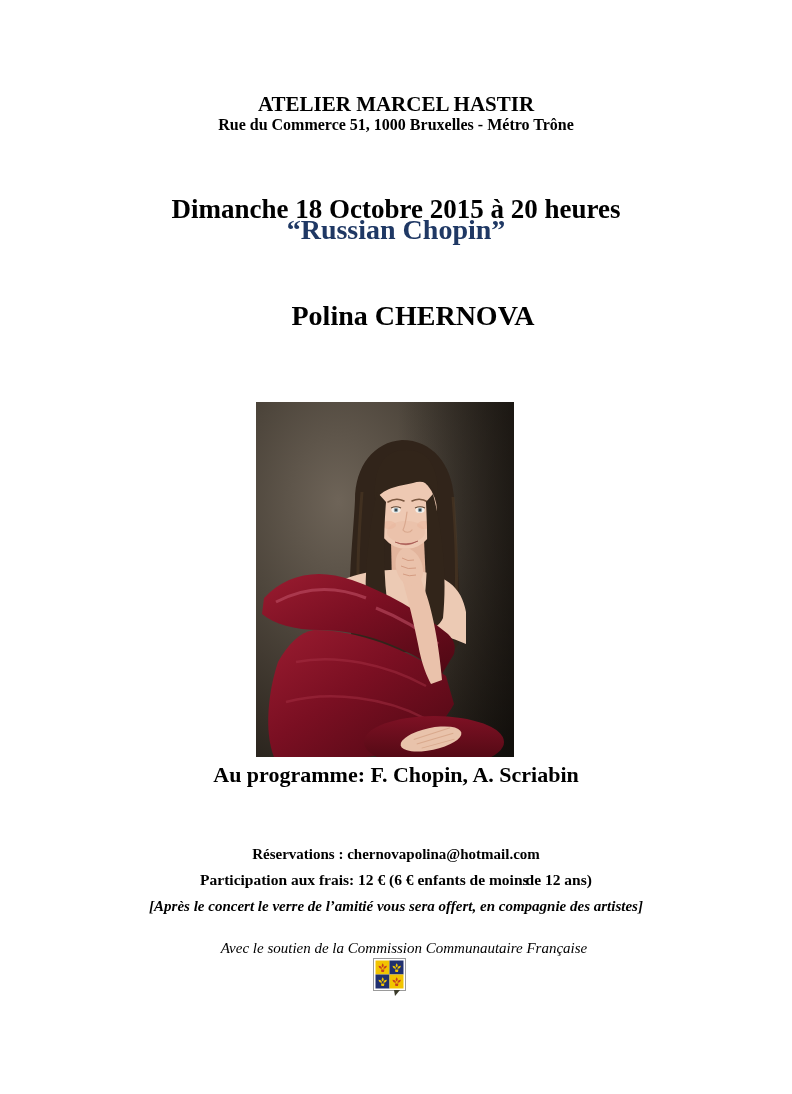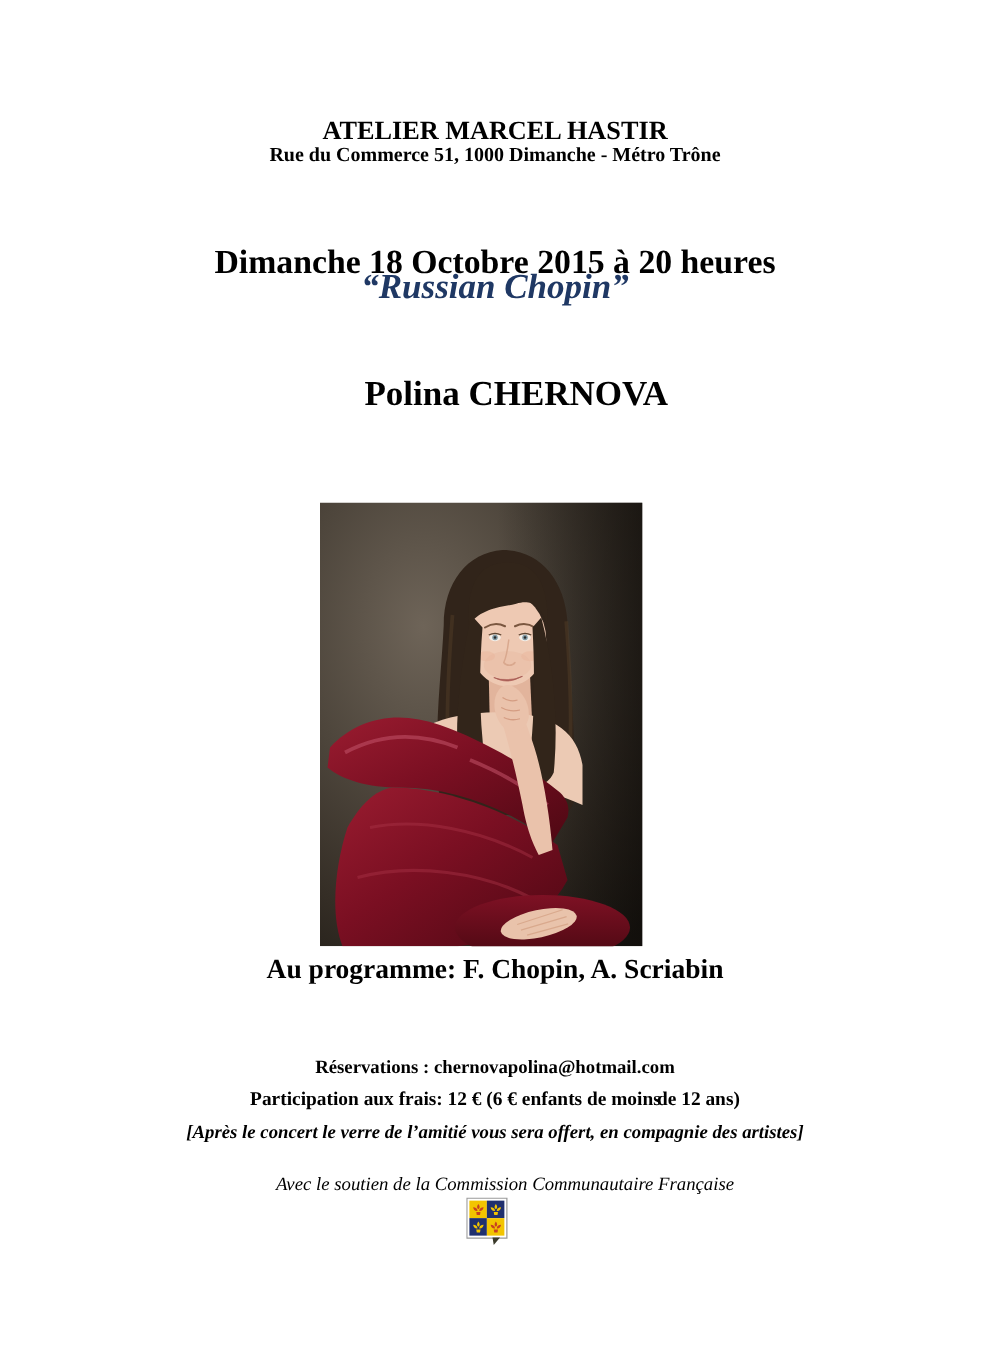--- a/index.html
+++ b/index.html
@@ -12,21 +12,21 @@
     color:#000;
     overflow:hidden;
   }
   .line{position:absolute;left:0;right:0;text-align:center;line-height:1.15;white-space:nowrap;}
   .b{font-weight:bold;}
   .i{font-style:italic;}
 
   .header-title   {top:92px; font-size:21px;}
   .header-address {top:116px;font-size:16px;}
   .event-date     {top:150px;font-size:27px;margin-top:44px;}
-  .event-title    {top:214px;font-size:28px;color:#1f3864;font-style:italic;}
+  .event-title    {top:214px;font-size:28px;color:#1f3864;}
   .performer      {top:300px;font-size:28px;padding-left:34px;}
   .instrument     {top:344px;font-size:28px;}
   .programme      {top:762px;font-size:22px;}
   .reservations   {top:846px;font-size:15px;}
   .participation  {top:871px;font-size:15.5px;}
   .participation .squash{margin-left:-3px;}
   .after-concert  {top:898px;font-size:15px;}
   .support        {top:940px;font-size:15px;padding-left:16px;}
 
   .photo-frame{
@@ -37,21 +37,21 @@
   .logo-wrap{
     position:absolute;left:373px;top:958px;width:34px;height:38px;
   }
 </style>
 </head>
 <body>
 
 <div class="page">
 
   <div class="line b header-title">ATELIER MARCEL HASTIR</div>
-  <div class="line b header-address">Rue du Commerce 51, 1000 Dimanche - Métro Trône</div>
+  <div class="line b header-address">Rue du Commerce 51, 1000 Bruxelles - Métro Trône</div>
 
   <div class="line b event-date">Dimanche 18 Octobre 2015 à 20 heures</div>
   <div class="line b event-title" style="color: rgb(31, 56, 100);">“Russian Chopin”</div>
 
   <div class="line b performer">Polina CHERNOVA</div>
 
   <div class="photo-frame">
     <svg width="258" height="355" viewBox="0 0 258 355">
       <defs>
         <radialGradient id="bgG" cx="0.32" cy="0.28" r="0.95">

